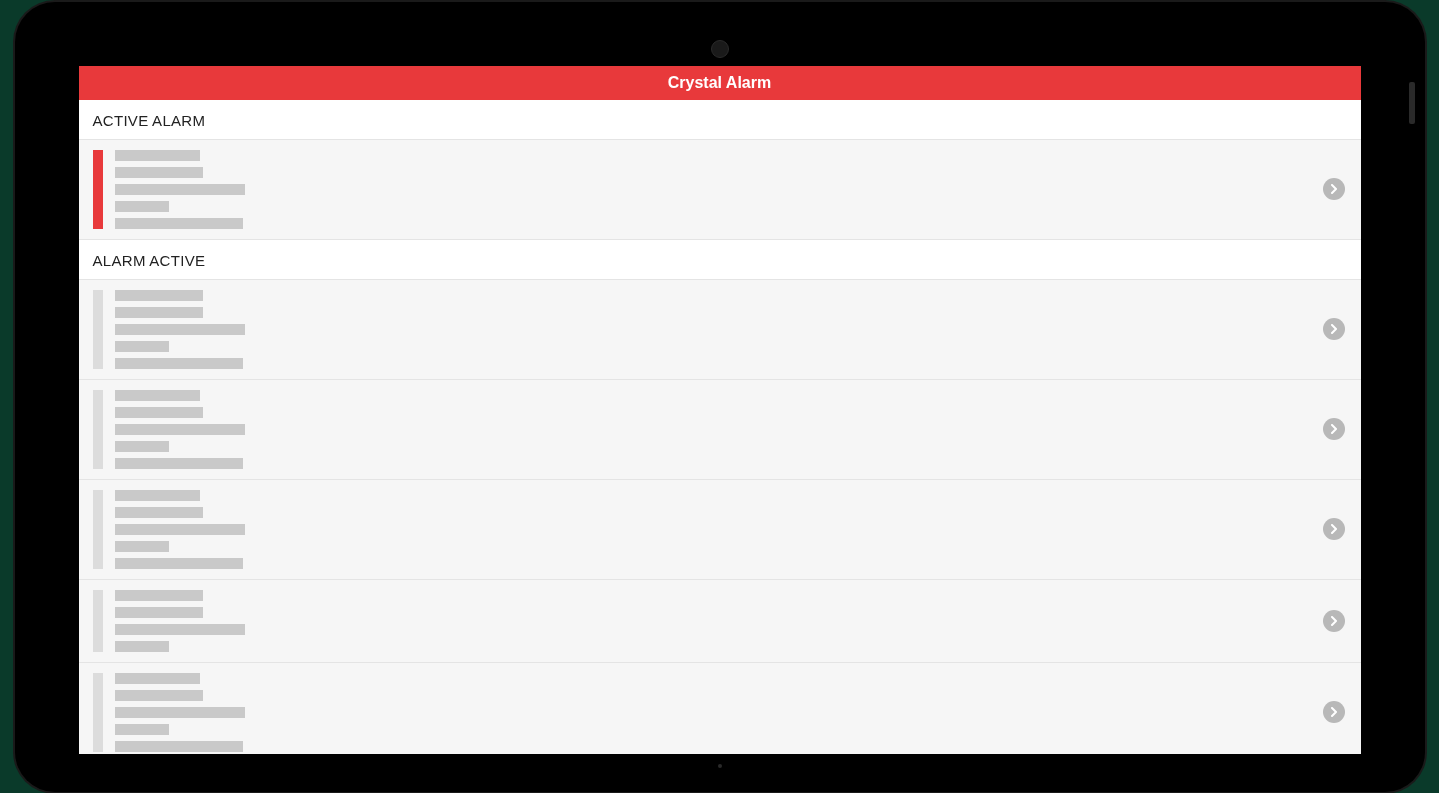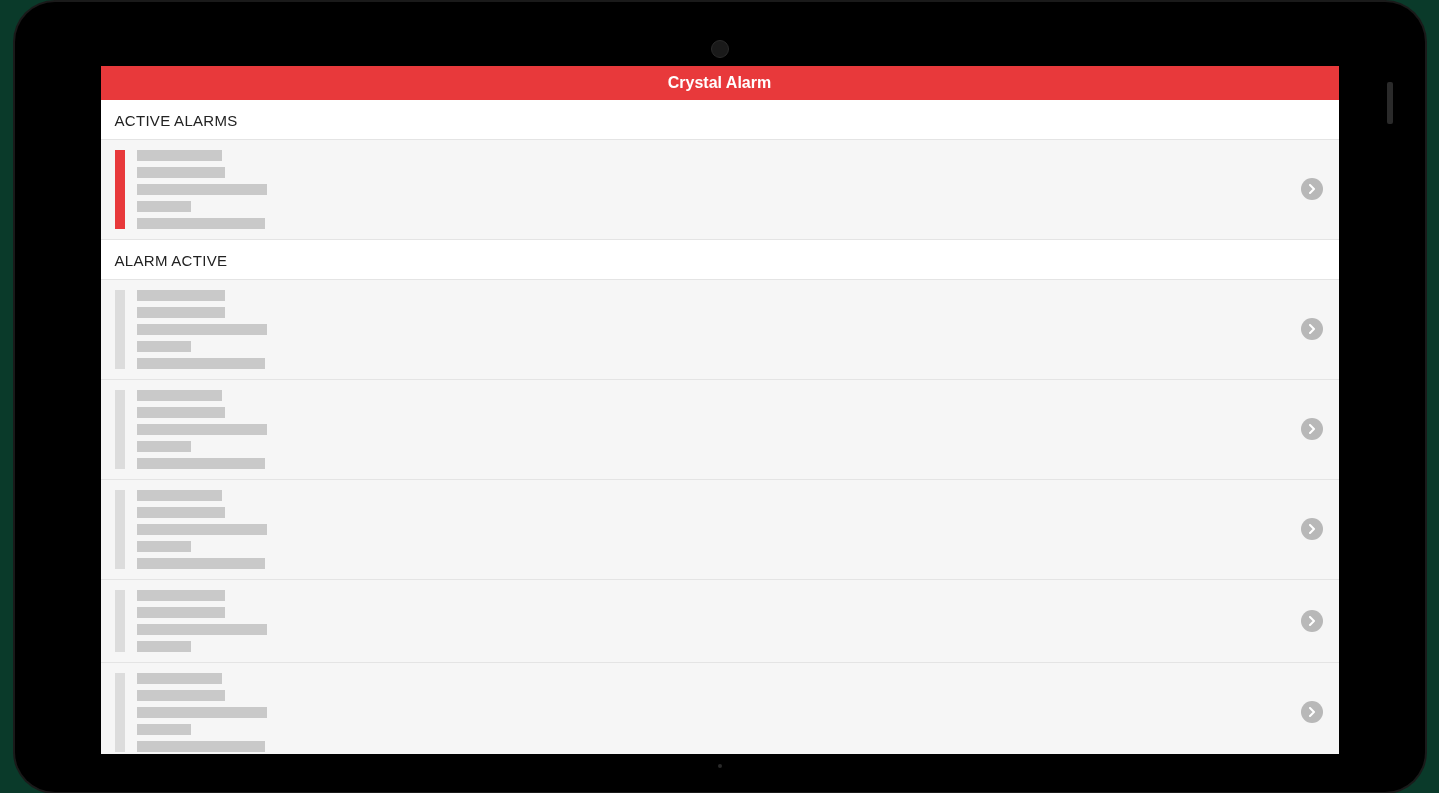--- a/index.html
+++ b/index.html
@@ -14,21 +14,21 @@
       align-items: center;
       justify-content: center;
       min-height: 793px;
       width: 1439px;
     }
     .tablet-frame {
       width: 1410px;
       height: 790px;
       background: #000;
       border-radius: 40px;
-      padding: 18px 24px;
+      padding: 18px 2px;
       position: relative;
       box-shadow: 0 0 0 2px #1a1a1a;
     }
     .tablet-inner {
       width: 100%;
       height: 100%;
       background: #000;
       border-radius: 28px;
       padding: 46px 62px 20px 62px;
       position: relative;
@@ -147,21 +147,21 @@
     <div class="side-button"></div>
     <div class="home-dot"></div>
 
     <div class="screen">
 
       <div class="app-header">
         <span>Crystal Alarm</span>
       </div>
 
       <div class="section-header">
-        <span>ACTIVE ALARMS</span>
+        <span>ACTIVE ALARM</span>
       </div>
 
       <div class="list-container">
 
         <div class="list-item">
           <div class="status-bar status-active"></div>
           <div class="skeleton-lines">
             <div class="skeleton-line sw1"></div>
             <div class="skeleton-line sw2"></div>
             <div class="skeleton-line sw3"></div>

